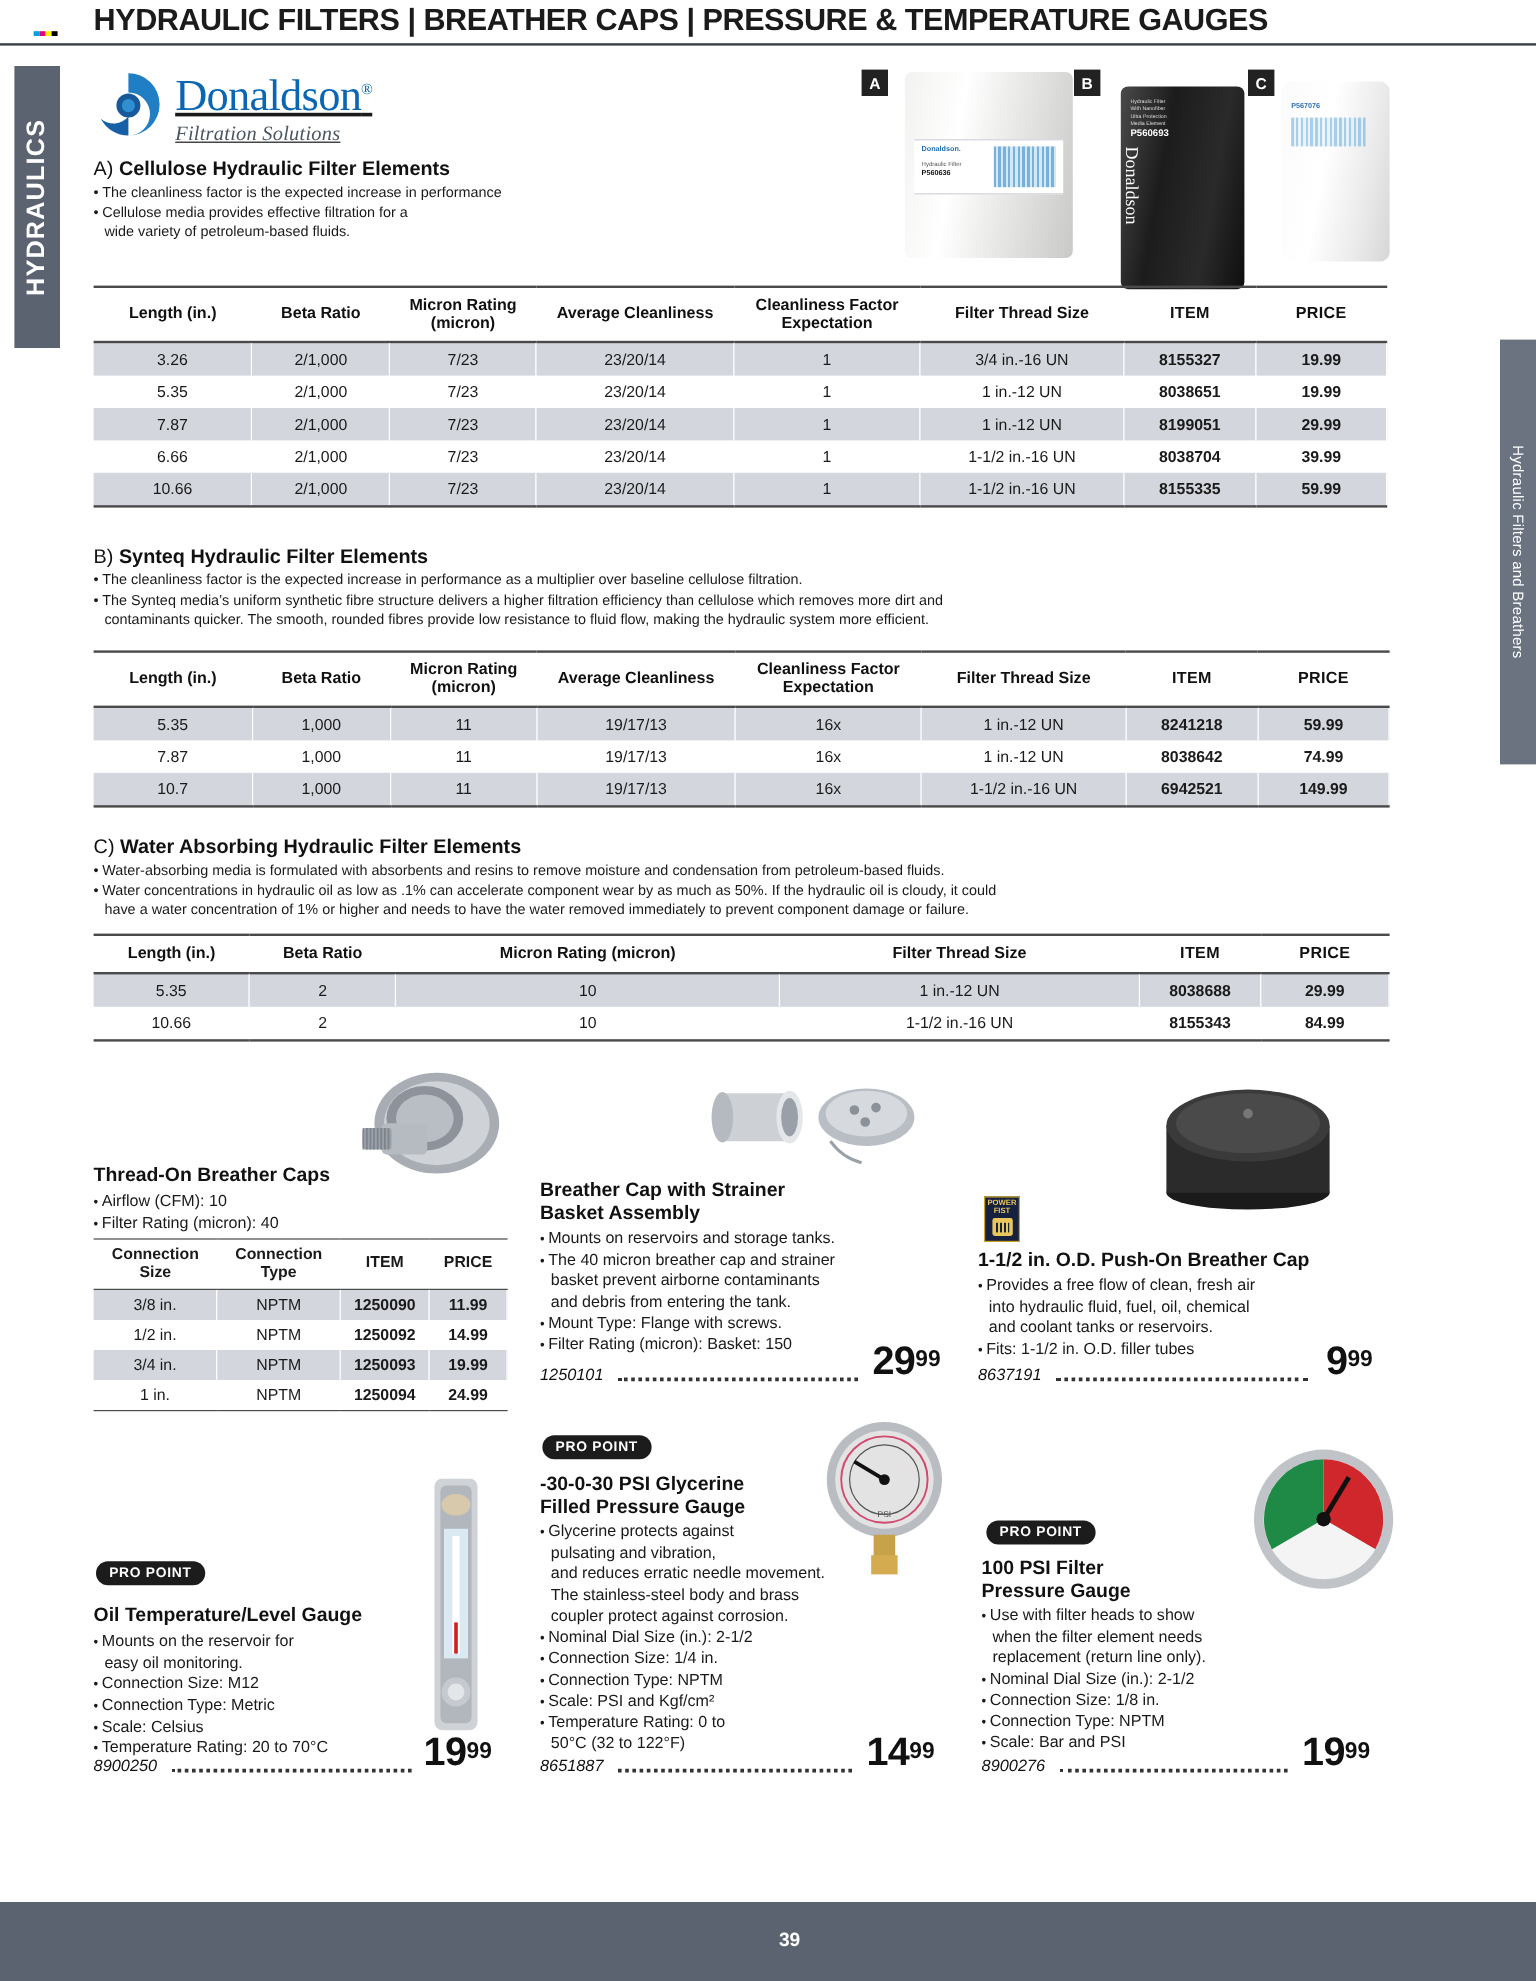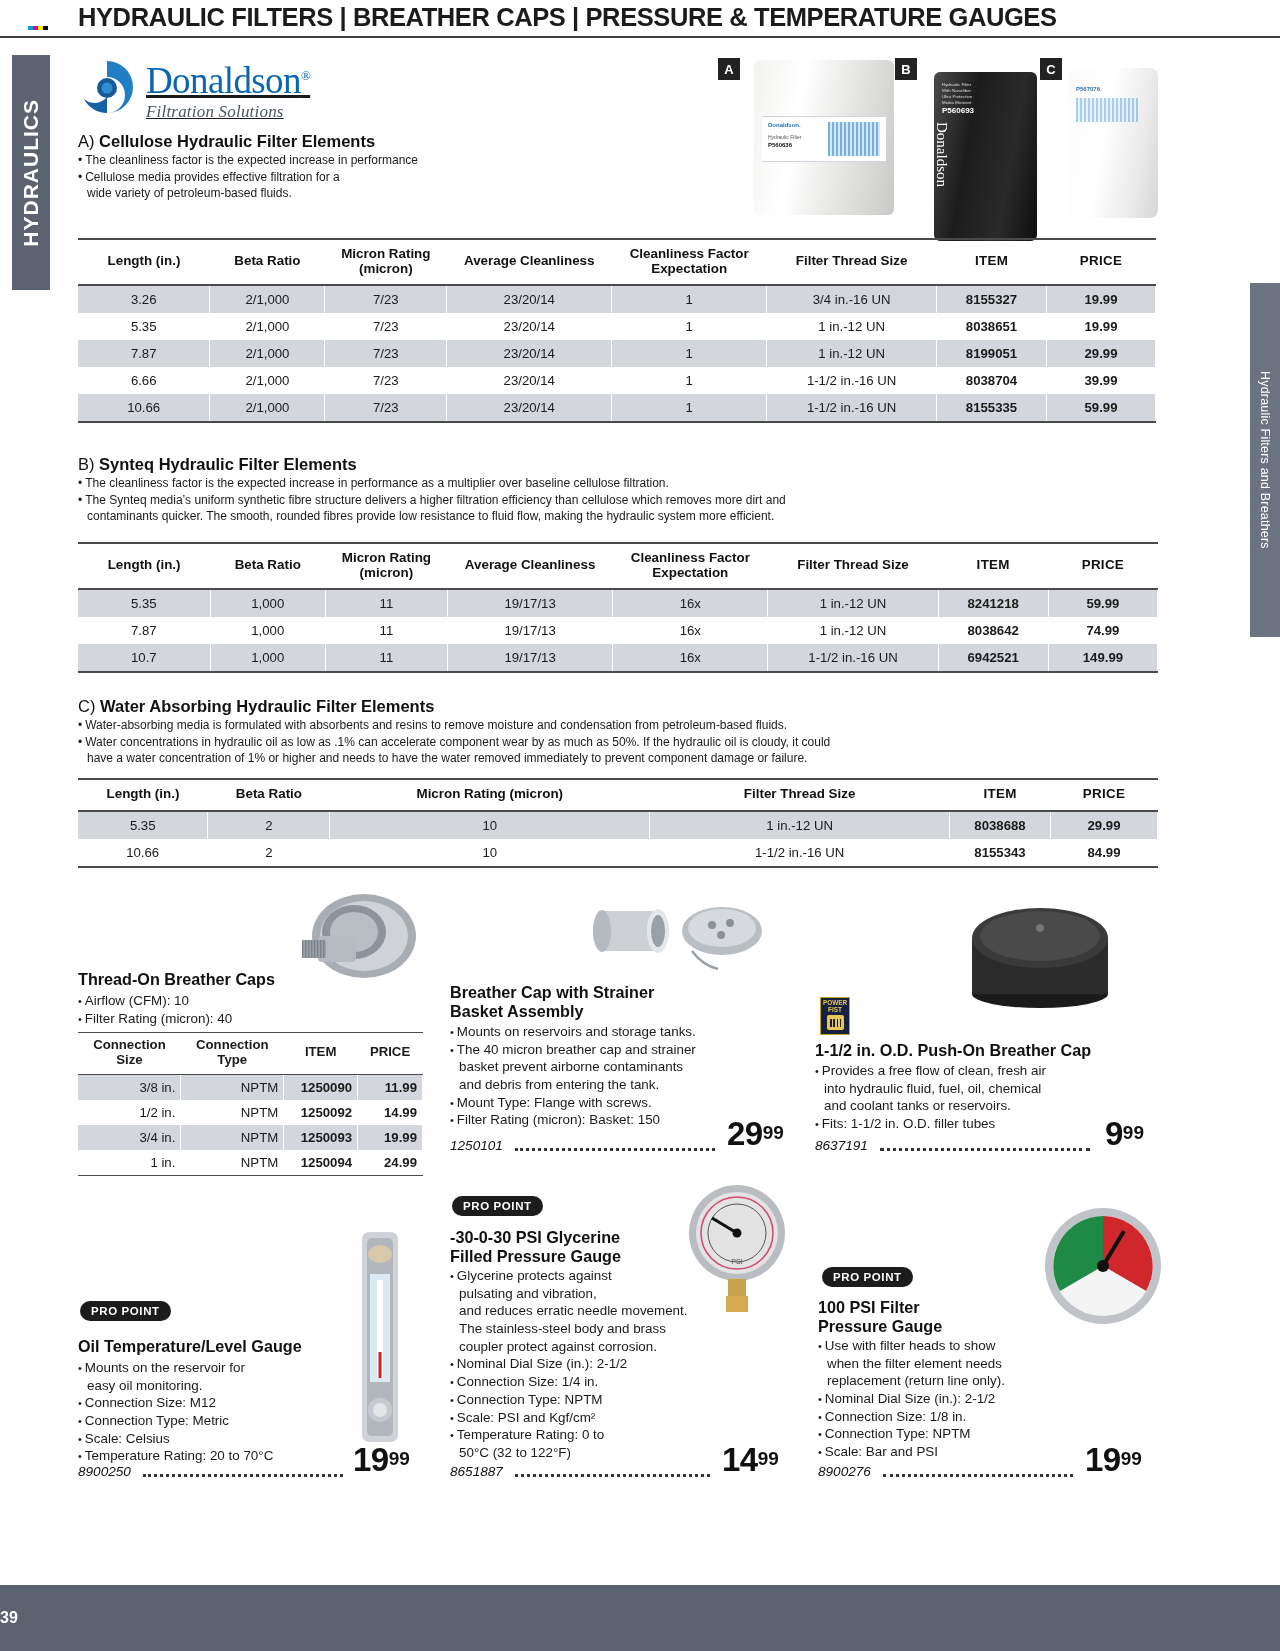--- a/index.html
+++ b/index.html
@@ -98,21 +98,21 @@
   table.spec tbody tr:last-child td { border-bottom: 2.2px solid #4a4a4a; }
   table.spec td.item, table.spec td.price { font-weight: bold; }
   table.spec th.item, table.spec th.price { letter-spacing: 0.3px; }
 
   
   table.mini { position: absolute; border-collapse: collapse; font-size: 13.2px; }
   table.mini thead th {
     font-weight: bold; font-size: 13.2px; padding: 5px 5px 6px 5px; line-height: 1.12;
     border-top: 1.8px solid #4a4a4a; border-bottom: 1.8px solid #4a4a4a;
   }
-  table.mini tbody td { text-align: right; padding: 5px 5px; border-right: 1px solid #fff; margin-top: 16px; }
+  table.mini tbody td { text-align: center; padding: 5px 5px; border-right: 1px solid #fff; margin-top: 16px; }
   table.mini tbody tr.alt td { background: #d3d7dd; }
   table.mini tbody tr:last-child td { border-bottom: 1.8px solid #4a4a4a; }
   table.mini td.item, table.mini td.price { font-weight: bold; }
 
   
   .prod-title { position: absolute; font-size: 16.2px; font-weight: bold; color: #111; line-height: 1.16; }
   .prod-bul { position: absolute; font-size: 13.4px; line-height: 1.32; color: #1a1a1a; }
   .prod-bul p { text-indent: -9px; padding-left: 9px; }
   .prod-bul p::before { content: "\2022"; margin-right: 3px; font-size: 11px; }
   .prod-bul p.cont { text-indent: 0; padding-left: 9px; }
@@ -138,21 +138,21 @@
   .pill-powerfist .pf-top { color: #e8c65a; font-size: 6.4px; font-weight: bold; line-height: 1.04; text-align: center; }
   .pill-powerfist .pf-icon { width: 17px; height: 15px; background: #e8c65a; margin-top: 2px; border-radius: 2px; position: relative; }
   .pill-powerfist .pf-icon::after {
     content: ""; position: absolute; left: 3px; top: 4px; width: 11px; height: 8px;
     background: repeating-linear-gradient(90deg,#15213f 0 1.6px,transparent 1.6px 3.4px);
   }
 
   
   .footer-bar {
     position: absolute; left: 0; bottom: 0; width: 1280px; height: 66px; background: #5b6370;
-    display: flex; align-items: center; justify-content: flex-start;
+    display: flex; align-items: center; justify-content: center; padding-left: 36px;
   }
   .footer-bar .pg { color: #ffffff; font-size: 16px; font-weight: bold; }
 
   
   .img-canister { background: linear-gradient(100deg,#f2f2f0 0%,#ffffff 32%,#e2e2e0 68%,#c9c9c7 100%); border-radius: 6px; }
   .img-dark { background: linear-gradient(100deg,#4a4a4a 0%,#1c1c1c 35%,#2a2a2a 70%,#0e0e0e 100%); border-radius: 6px; }
   .img-white { background: linear-gradient(100deg,#fbfbfb 0%,#ffffff 40%,#eaeaea 75%,#d6d6d6 100%); border-radius: 8px; }
 </style>
 </head>
 <body>

